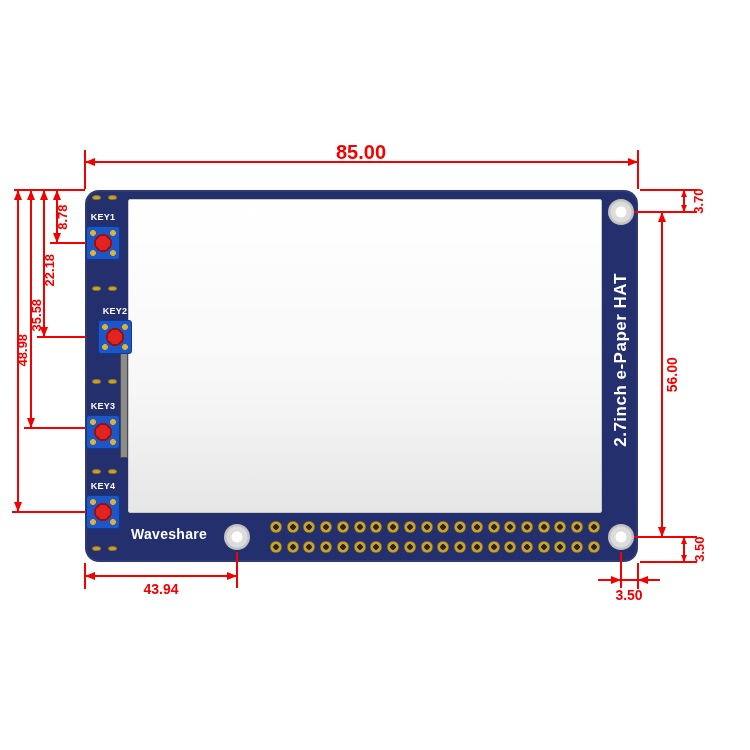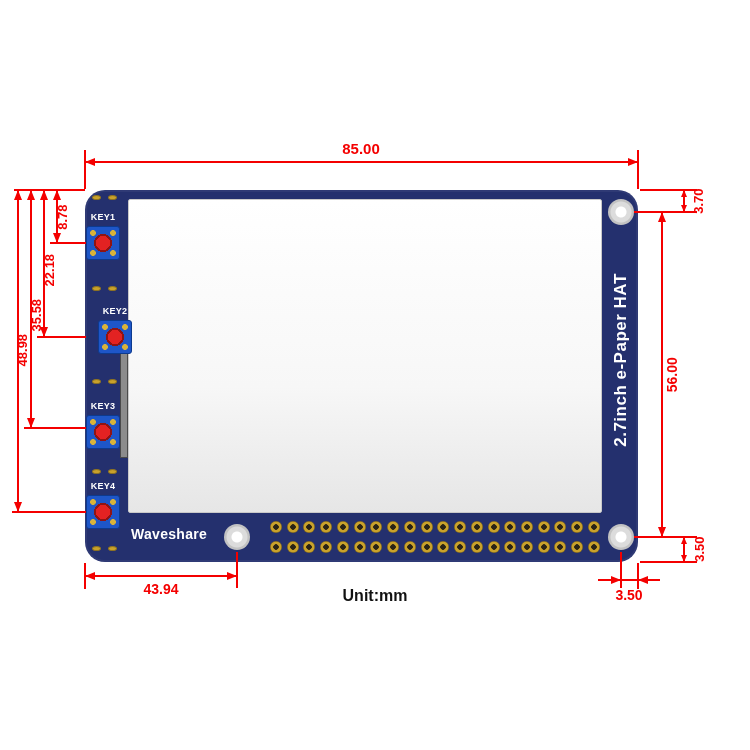--- a/index.html
+++ b/index.html
@@ -1,21 +1,21 @@
 <!DOCTYPE html>
 <html style="--dim_red: #f40000; --pcb_blue: #24306e; --key_blue: #1e56c8; --pad_gold: #c9a22b; --text_black: #111111;"><head>
 <meta charset="utf-8">
 <style>
   * { margin:0; padding:0; box-sizing:border-box; }
   body { background:#fff; font-family:"Liberation Sans", sans-serif; }
   .canvas { position:relative; width:750px; height:750px; background:#ffffff; overflow:hidden; }
 
   
   .board { position:absolute; left:85px; top:190px; width:553px; height:372px;
-           background:var(--pcb_blue,#24306e); border-radius:20px;
+           background:var(--pcb_blue,#24306e); border-radius:14px;
            box-shadow: inset 0 0 0 2px rgba(255,255,255,.05); }
   .display { position:absolute; left:43px; top:9px; width:474px; height:314px;
              background:linear-gradient(180deg,#ffffff 0%,#f7f7f7 60%,#e6e6e6 100%);
              border:1px solid #c9c9c9; border-radius:2px; }
   .fpc { position:absolute; left:35px; top:160px; width:8px; height:108px;
          background:#8c8c8c; border:1px solid #4a4a4a; }
 
   .key-group { position:absolute; width:34px; text-align:center; }
   .key-label { font-size:9px; font-weight:bold; color:#fff; letter-spacing:.3px; height:13px; line-height:13px; }
   .key { position:relative; width:34px; height:34px; margin-top:2px; border-radius:3px;
@@ -149,21 +149,21 @@
 
     <div class="brand">Waveshare</div>
     <div class="board-title">2.7inch e-Paper HAT</div>
   </div>
 
   <div class="dl" style="left:84px;top:150px;width:2px;height:39px"></div>
   <div class="dl" style="left:637px;top:150px;width:2px;height:39px"></div>
   <div class="dl" style="left:85px;top:161px;width:553px;height:2px"></div>
   <div class="arr l" style="left:85px;top:158px"></div>
   <div class="arr r" style="left:628px;top:158px"></div>
-  <div class="dim-label" style="left:286px;top:141px;width:150px;font-size:15px">85.00</div>
+  <div class="dim-label" style="left:286px;top:141px;width:150px;font-size:20px">85.00</div>
 
   <div class="dl" style="left:640px;top:189px;width:57px;height:2px"></div>
   <div class="dl" style="left:634px;top:211px;width:63px;height:2px"></div>
   <div class="dl" style="left:634px;top:536px;width:63px;height:2px"></div>
   <div class="dl" style="left:640px;top:561px;width:57px;height:2px"></div>
 
   <div class="dl" style="left:683px;top:190px;width:2px;height:22px"></div>
   <div class="arr su" style="left:681px;top:190px"></div>
   <div class="arr sd" style="left:681px;top:205px"></div>
   <div class="dim-label rot" style="left:677px;top:194px;width:44px;font-size:13px">3.70</div>
@@ -211,15 +211,14 @@
   <div class="dl" style="left:30px;top:190px;width:2px;height:238px"></div>
   <div class="arr u" style="left:27px;top:190px"></div>
   <div class="arr d" style="left:27px;top:418px"></div>
   <div class="dim-label rot" style="left:14px;top:308px;width:46px;font-size:13px">35.58</div>
 
   <div class="dl" style="left:17px;top:190px;width:2px;height:322px"></div>
   <div class="arr u" style="left:14px;top:190px"></div>
   <div class="arr d" style="left:14px;top:502px"></div>
   <div class="dim-label rot" style="left:0px;top:343px;width:46px;font-size:13px">48.98</div>
 
-  <div class="unit">Unit:mm</div>
 
 </div>
 
 </body></html>

